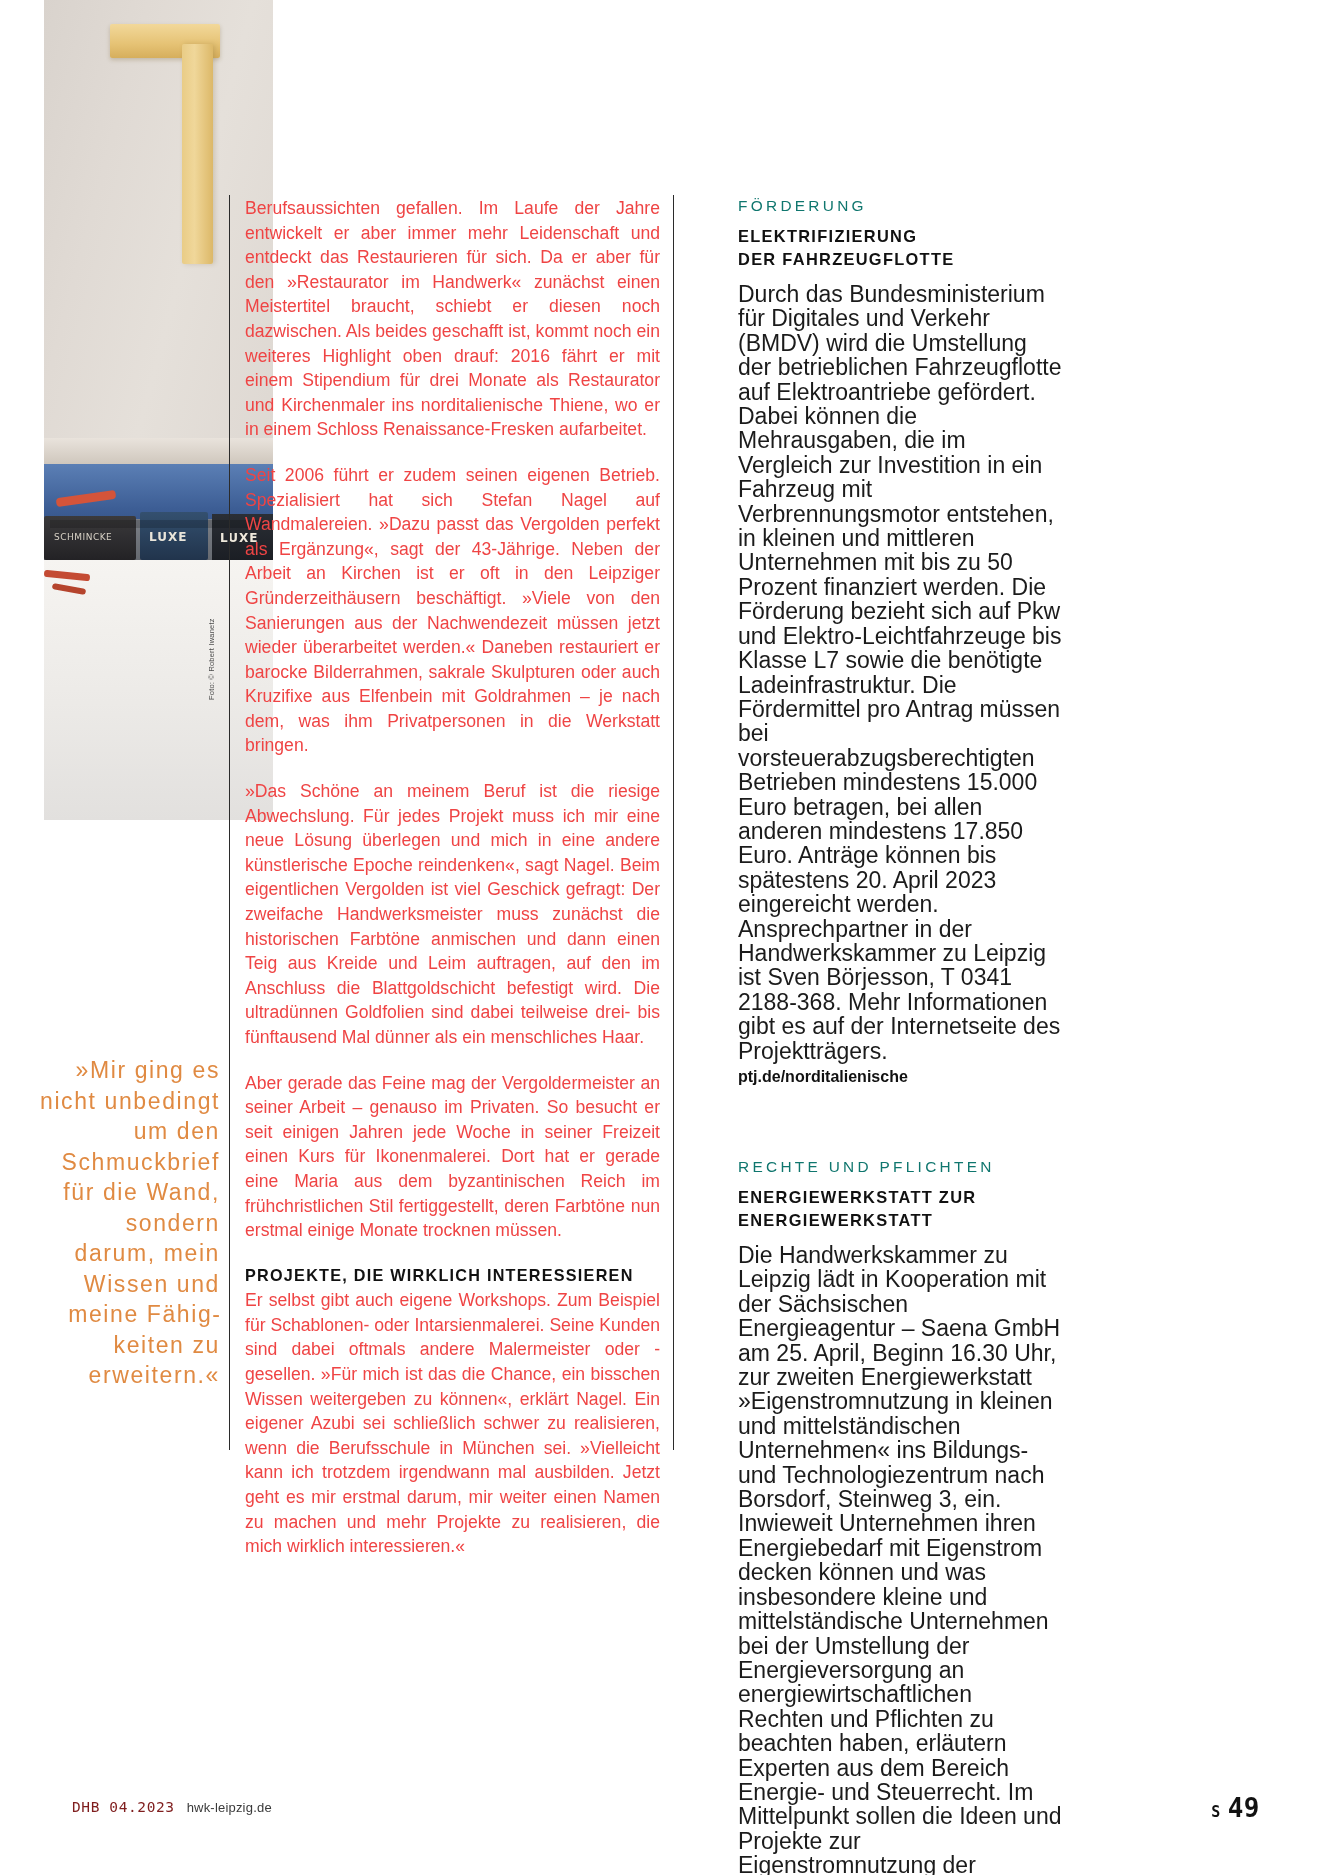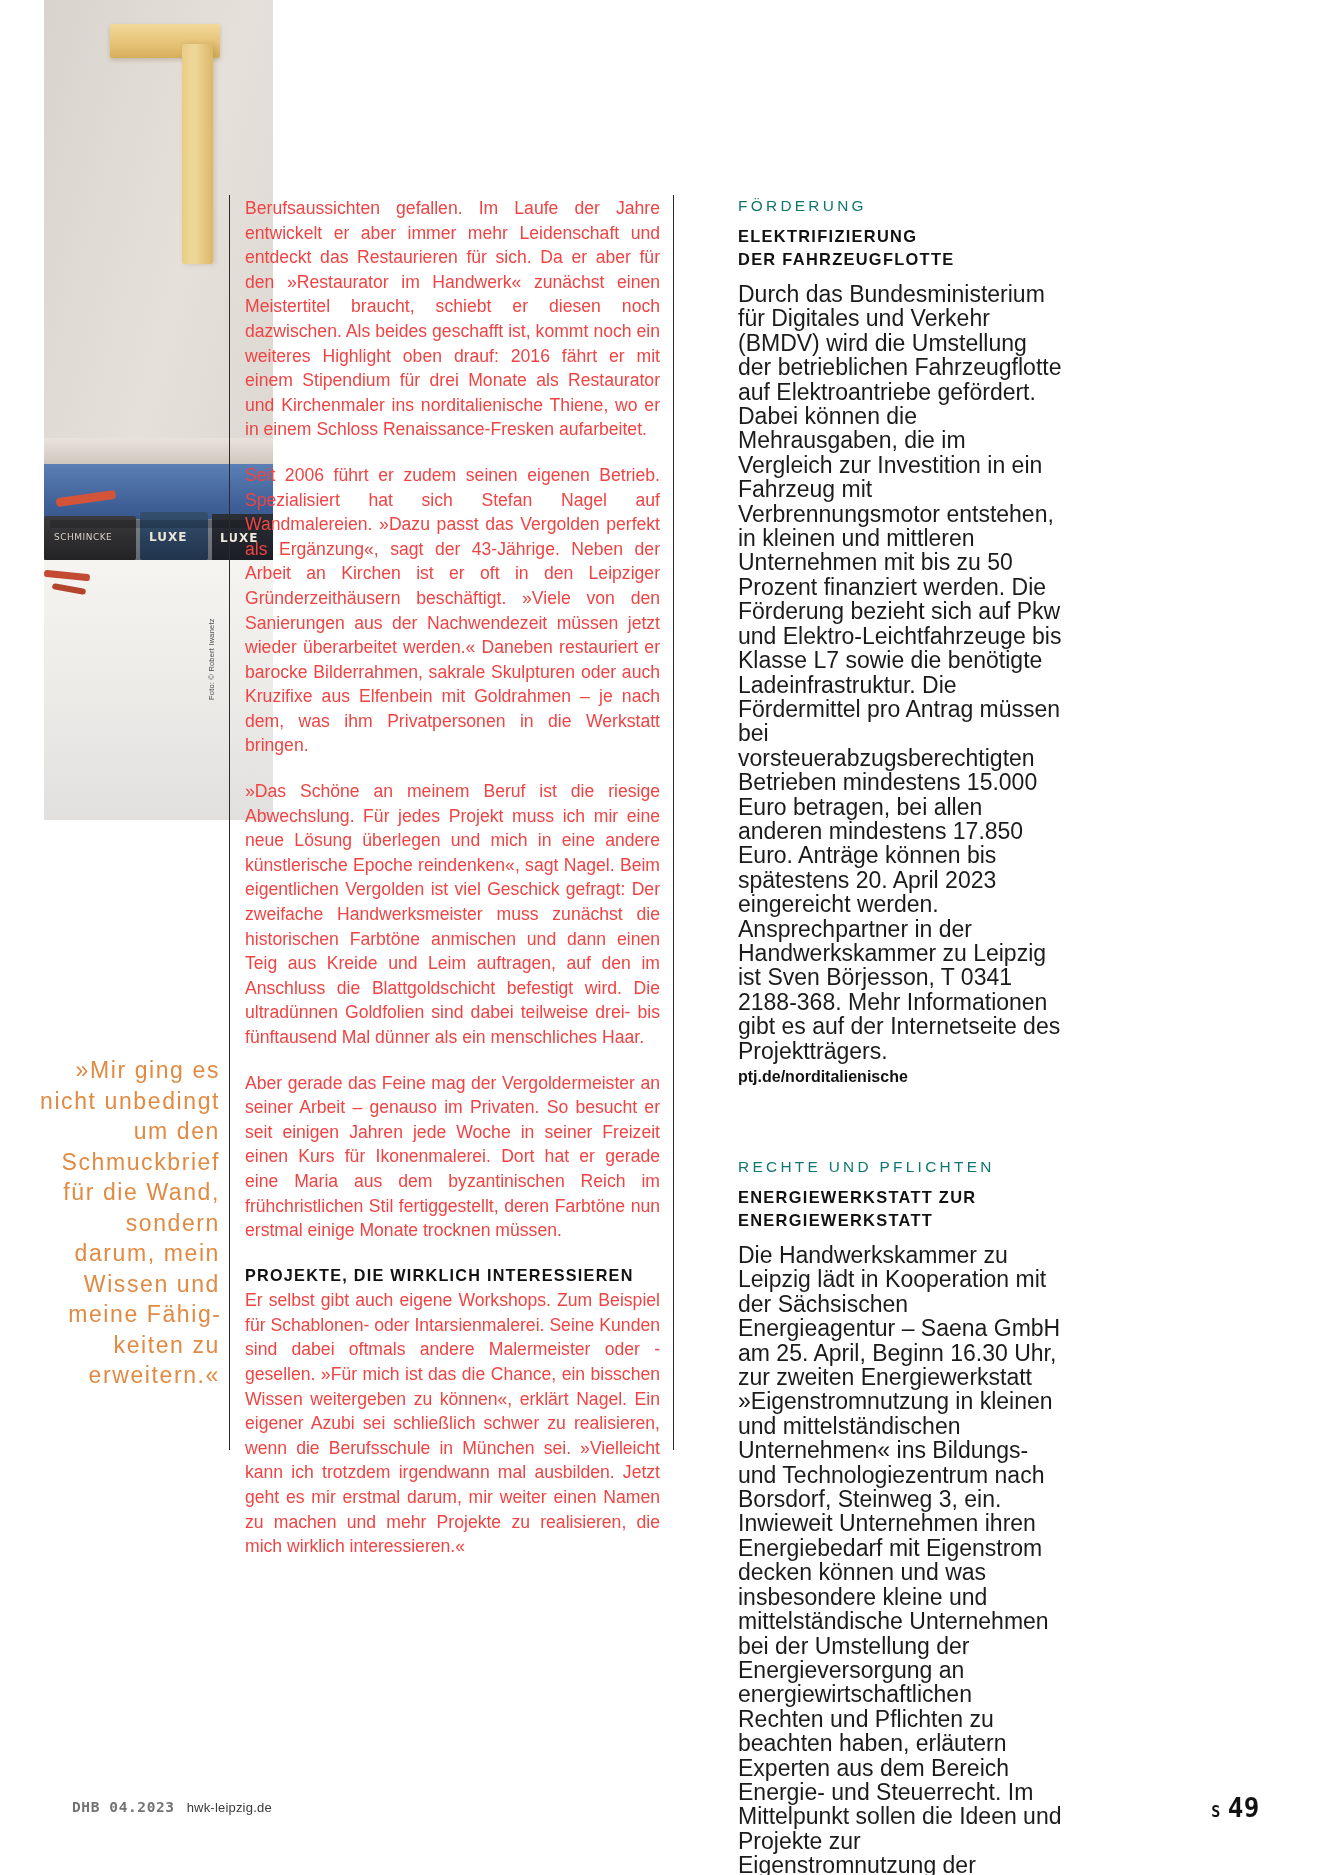--- a/index.html
+++ b/index.html
@@ -182,22 +182,22 @@
     color:#111;
   }
   .block2 { margin-top:68px; }
 
   
   #footer-left {
     position:absolute; left:72px; top:1799px;
     display:flex; align-items:baseline; gap:12px;
   }
   #footer-issue {
-    font-size:14.5px; font-weight:bold; letter-spacing:.6px;
-    font-family:"DejaVu Sans Mono", monospace; color:#737373;text-align:center;
+    font-size:14.5px; font-weight:normal; letter-spacing:.6px;
+    font-family:"DejaVu Sans Mono", monospace; color:#7f1d1d;text-align:center;
   }
   #footer-url {
     font-size:13px; letter-spacing:.2px;
     font-family:Liberation Sans, sans-serif; color:#3a3a3a;
   }
   #footer-right {
     position:absolute; right:66px; top:1793px;
     display:flex; align-items:baseline; gap:7px;
   }
   #footer-s { font-size:15px; font-weight:bold; color:#111; letter-spacing:.5px;

